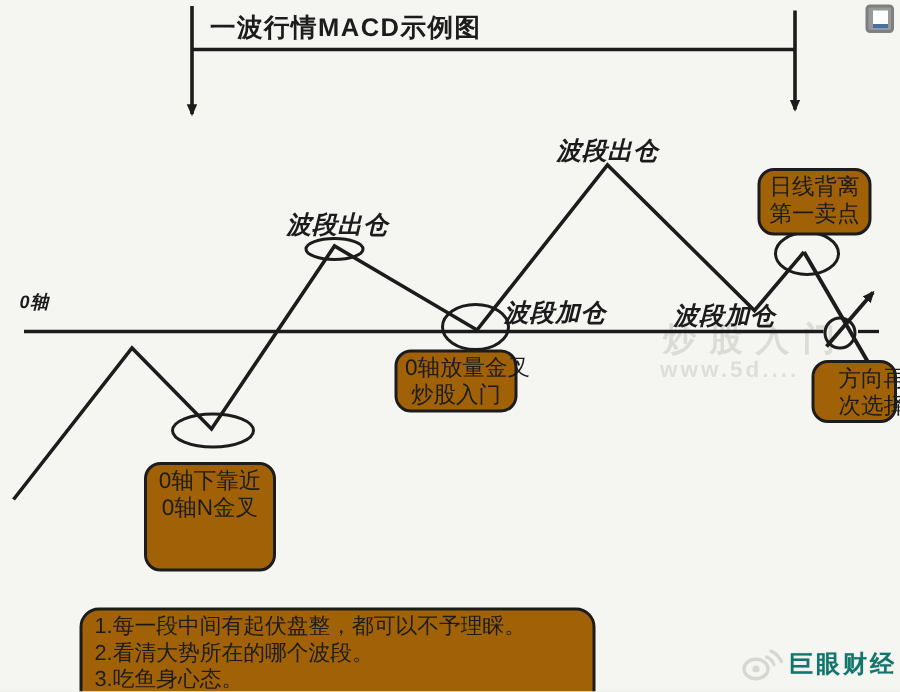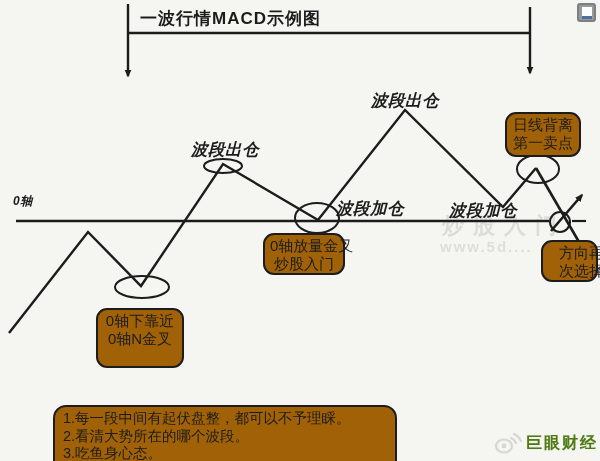--- a/index.html
+++ b/index.html
@@ -29,21 +29,21 @@
   .bx-buy .ln{line-height:17.5px;font-size:15px;}
   .bx-notes{text-align:left;padding:3px 8px;border-radius:13px;margin-top:28px;}
   .bx-notes .ln{line-height:17.5px;font-size:14.5px;letter-spacing:0;}
   .wm{
     position:absolute;z-index:2;color:#c9c9c2;font-weight:700;white-space:nowrap;
   }
   .wm-site1{left:442px;top:211px;font-size:22px;letter-spacing:9px;opacity:.55;}
   .wm-site2{left:440px;top:238px;font-size:15px;letter-spacing:2px;opacity:.5;}
   .logo{position:absolute;left:494px;top:430px;z-index:6;display:flex;align-items:center;}
   .logo-text{
-    color:#4d7c0f;font-size:16px;font-weight:700;letter-spacing:2px;margin-left:4px;
+    color:#0f766e;font-size:16px;font-weight:700;letter-spacing:2px;margin-left:4px;
     text-shadow:0 0 1px #d0d0ca;
   }
   .corner-icon{
     position:absolute;left:577px;top:3px;width:19px;height:19px;z-index:6;
     background:#98999b;border:2px solid #7e7f81;border-radius:3px;box-sizing:border-box;
     display:flex;align-items:center;justify-content:center;
   }
   .corner-icon .inner{
     width:10px;height:9px;background:#fdfdfd;border-bottom:3px solid #4d6f9d;
   }
@@ -82,21 +82,21 @@
   </svg>
 
   <div class="title">一波行情MACD示例图</div>
 
   <div class="lbl axis-lbl" style="left:13px;top:193px;">0轴</div>
   <div class="lbl" style="left:191px;top:139px;">波段出仓</div>
   <div class="lbl" style="left:371px;top:90px;">波段出仓</div>
   <div class="lbl" style="left:336px;top:198px;">波段加仓</div>
   <div class="lbl" style="left:449px;top:200px;">波段加仓</div>
 
-  <div class="bx bx-buy" style="left:96px;top:308px;width:88px;height:60px;">
+  <div class="bx bx-buy" style="left:96px;top:308px;width:88px;height:73px;">
     <div class="ln">0轴下靠近</div>
     <div class="ln">0轴N金叉</div>
   </div>
 
   <div class="bx" style="left:263px;top:233px;width:82px;height:42px;">
     <div class="ln">0轴放量金叉</div>
     <div class="ln">炒股入门</div>
   </div>
 
   <div class="bx" style="left:505px;top:112px;width:76px;height:45px;">

